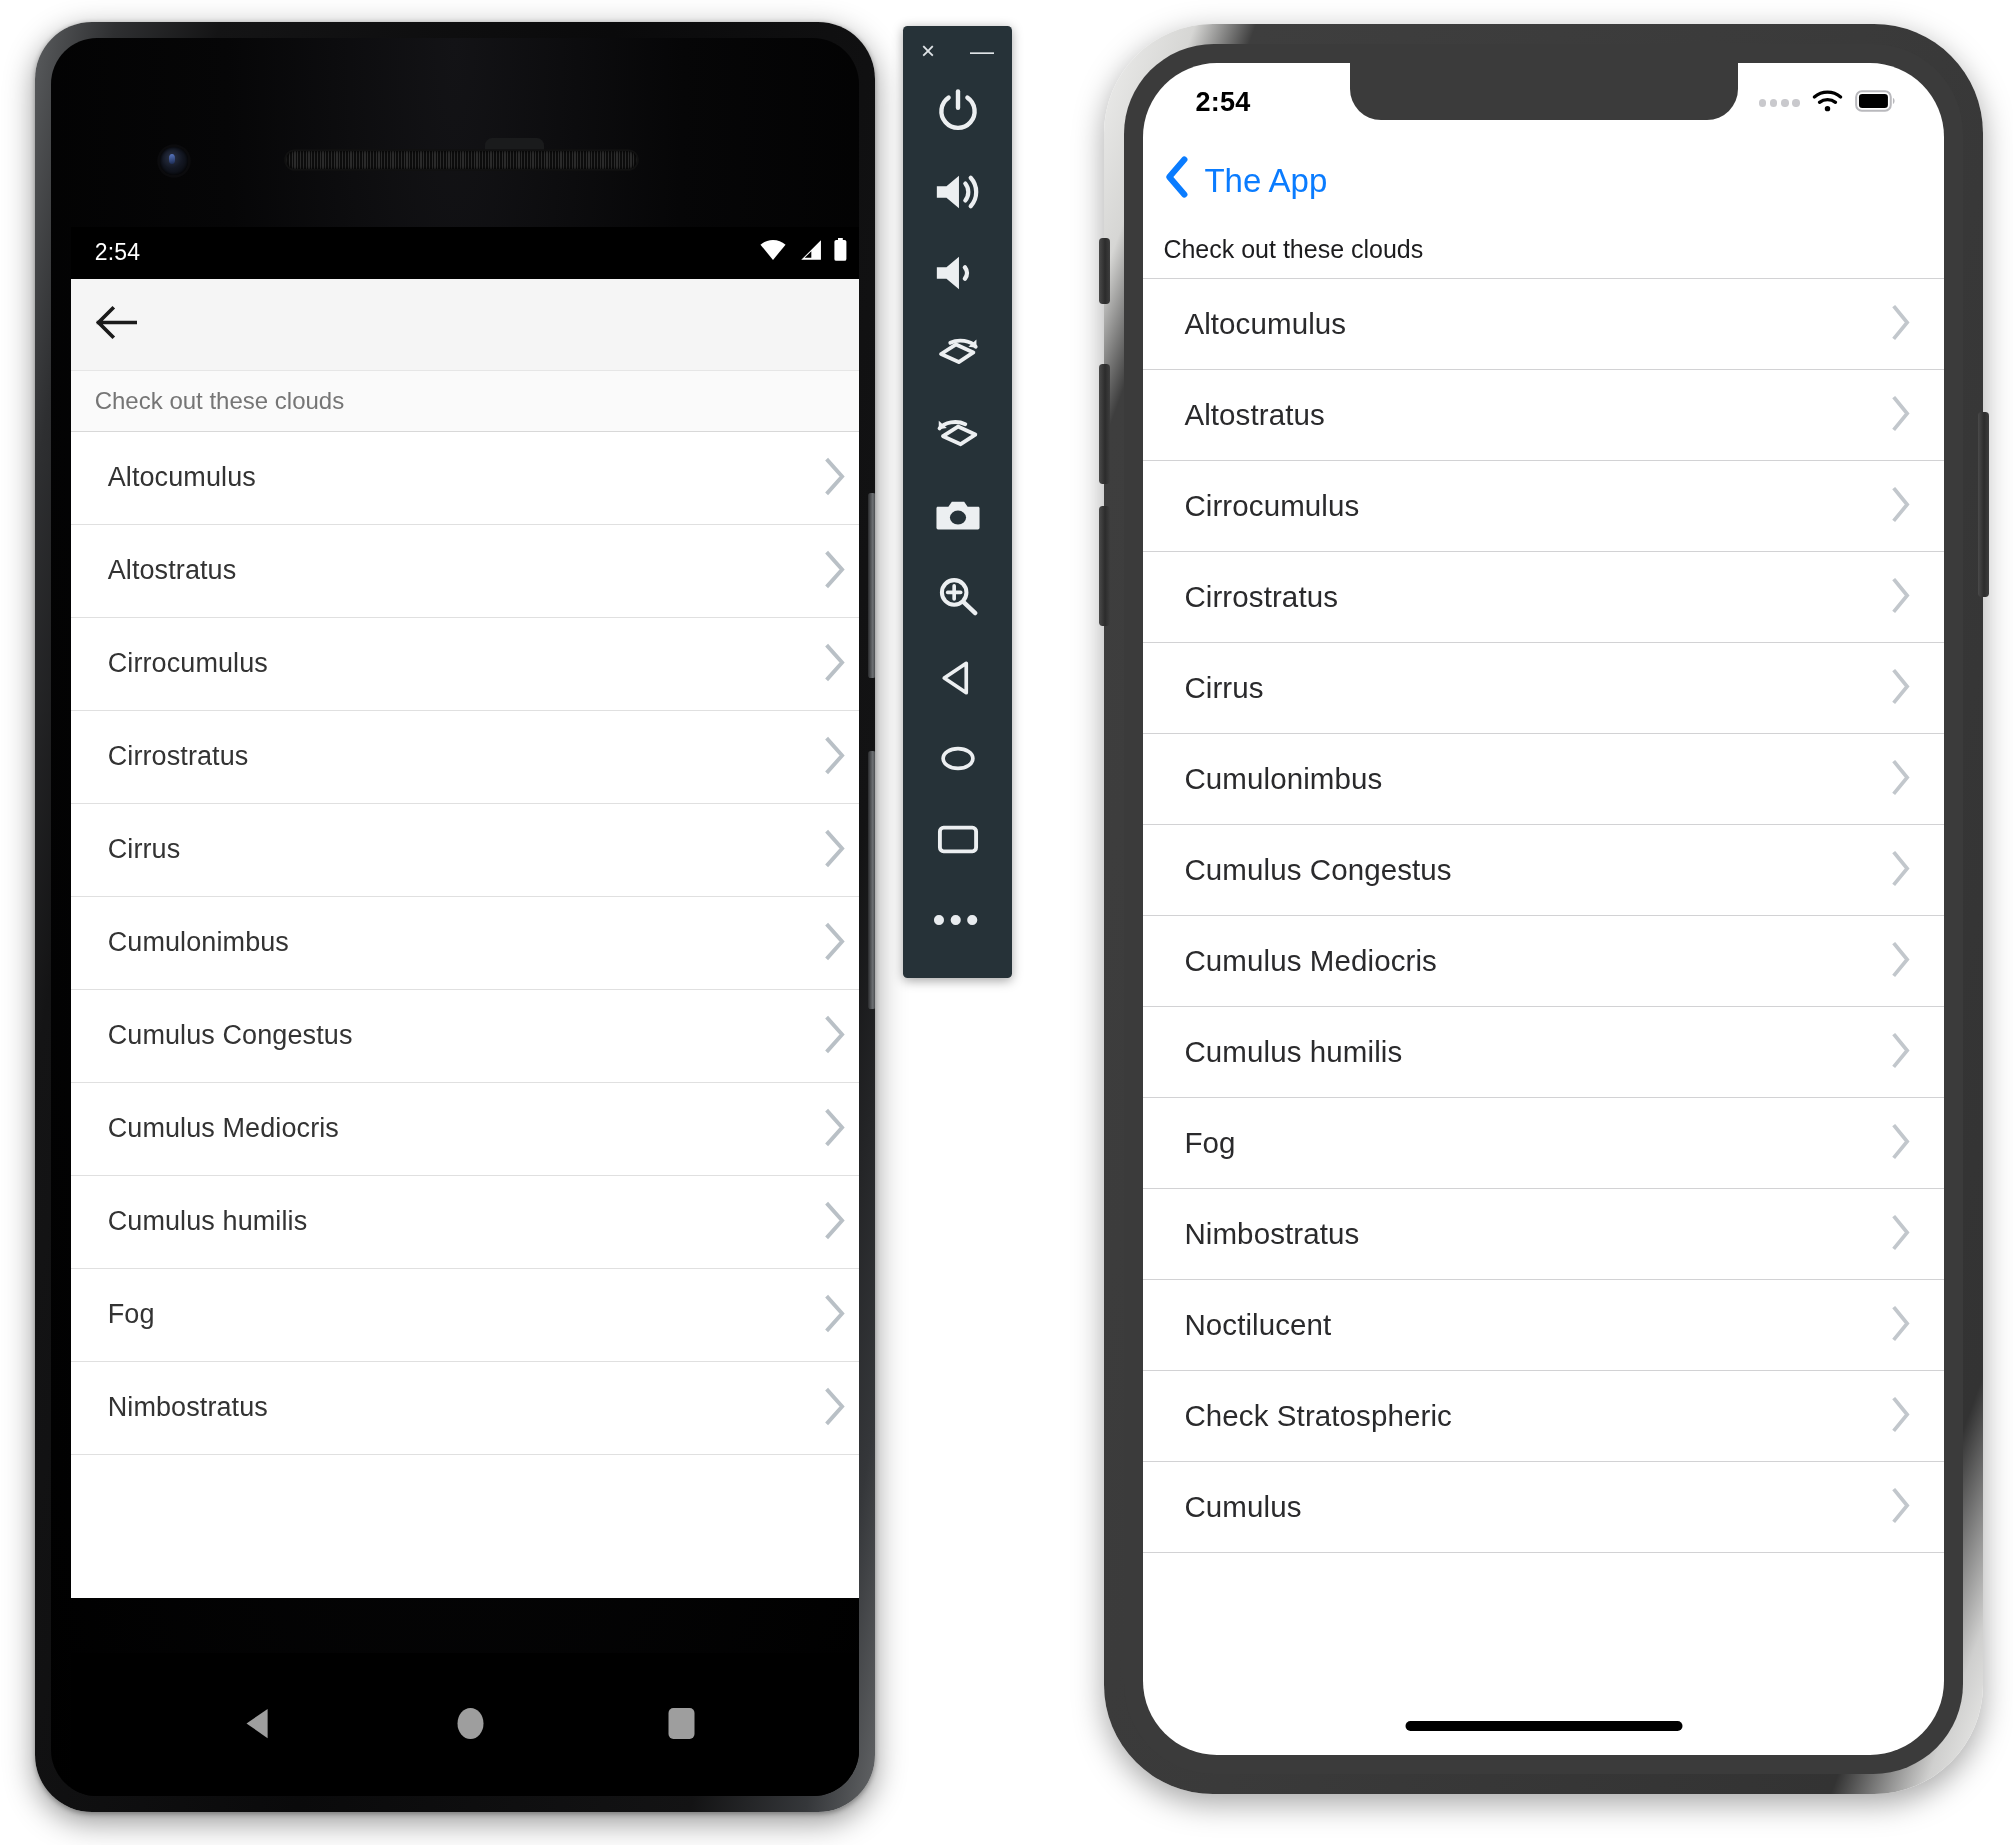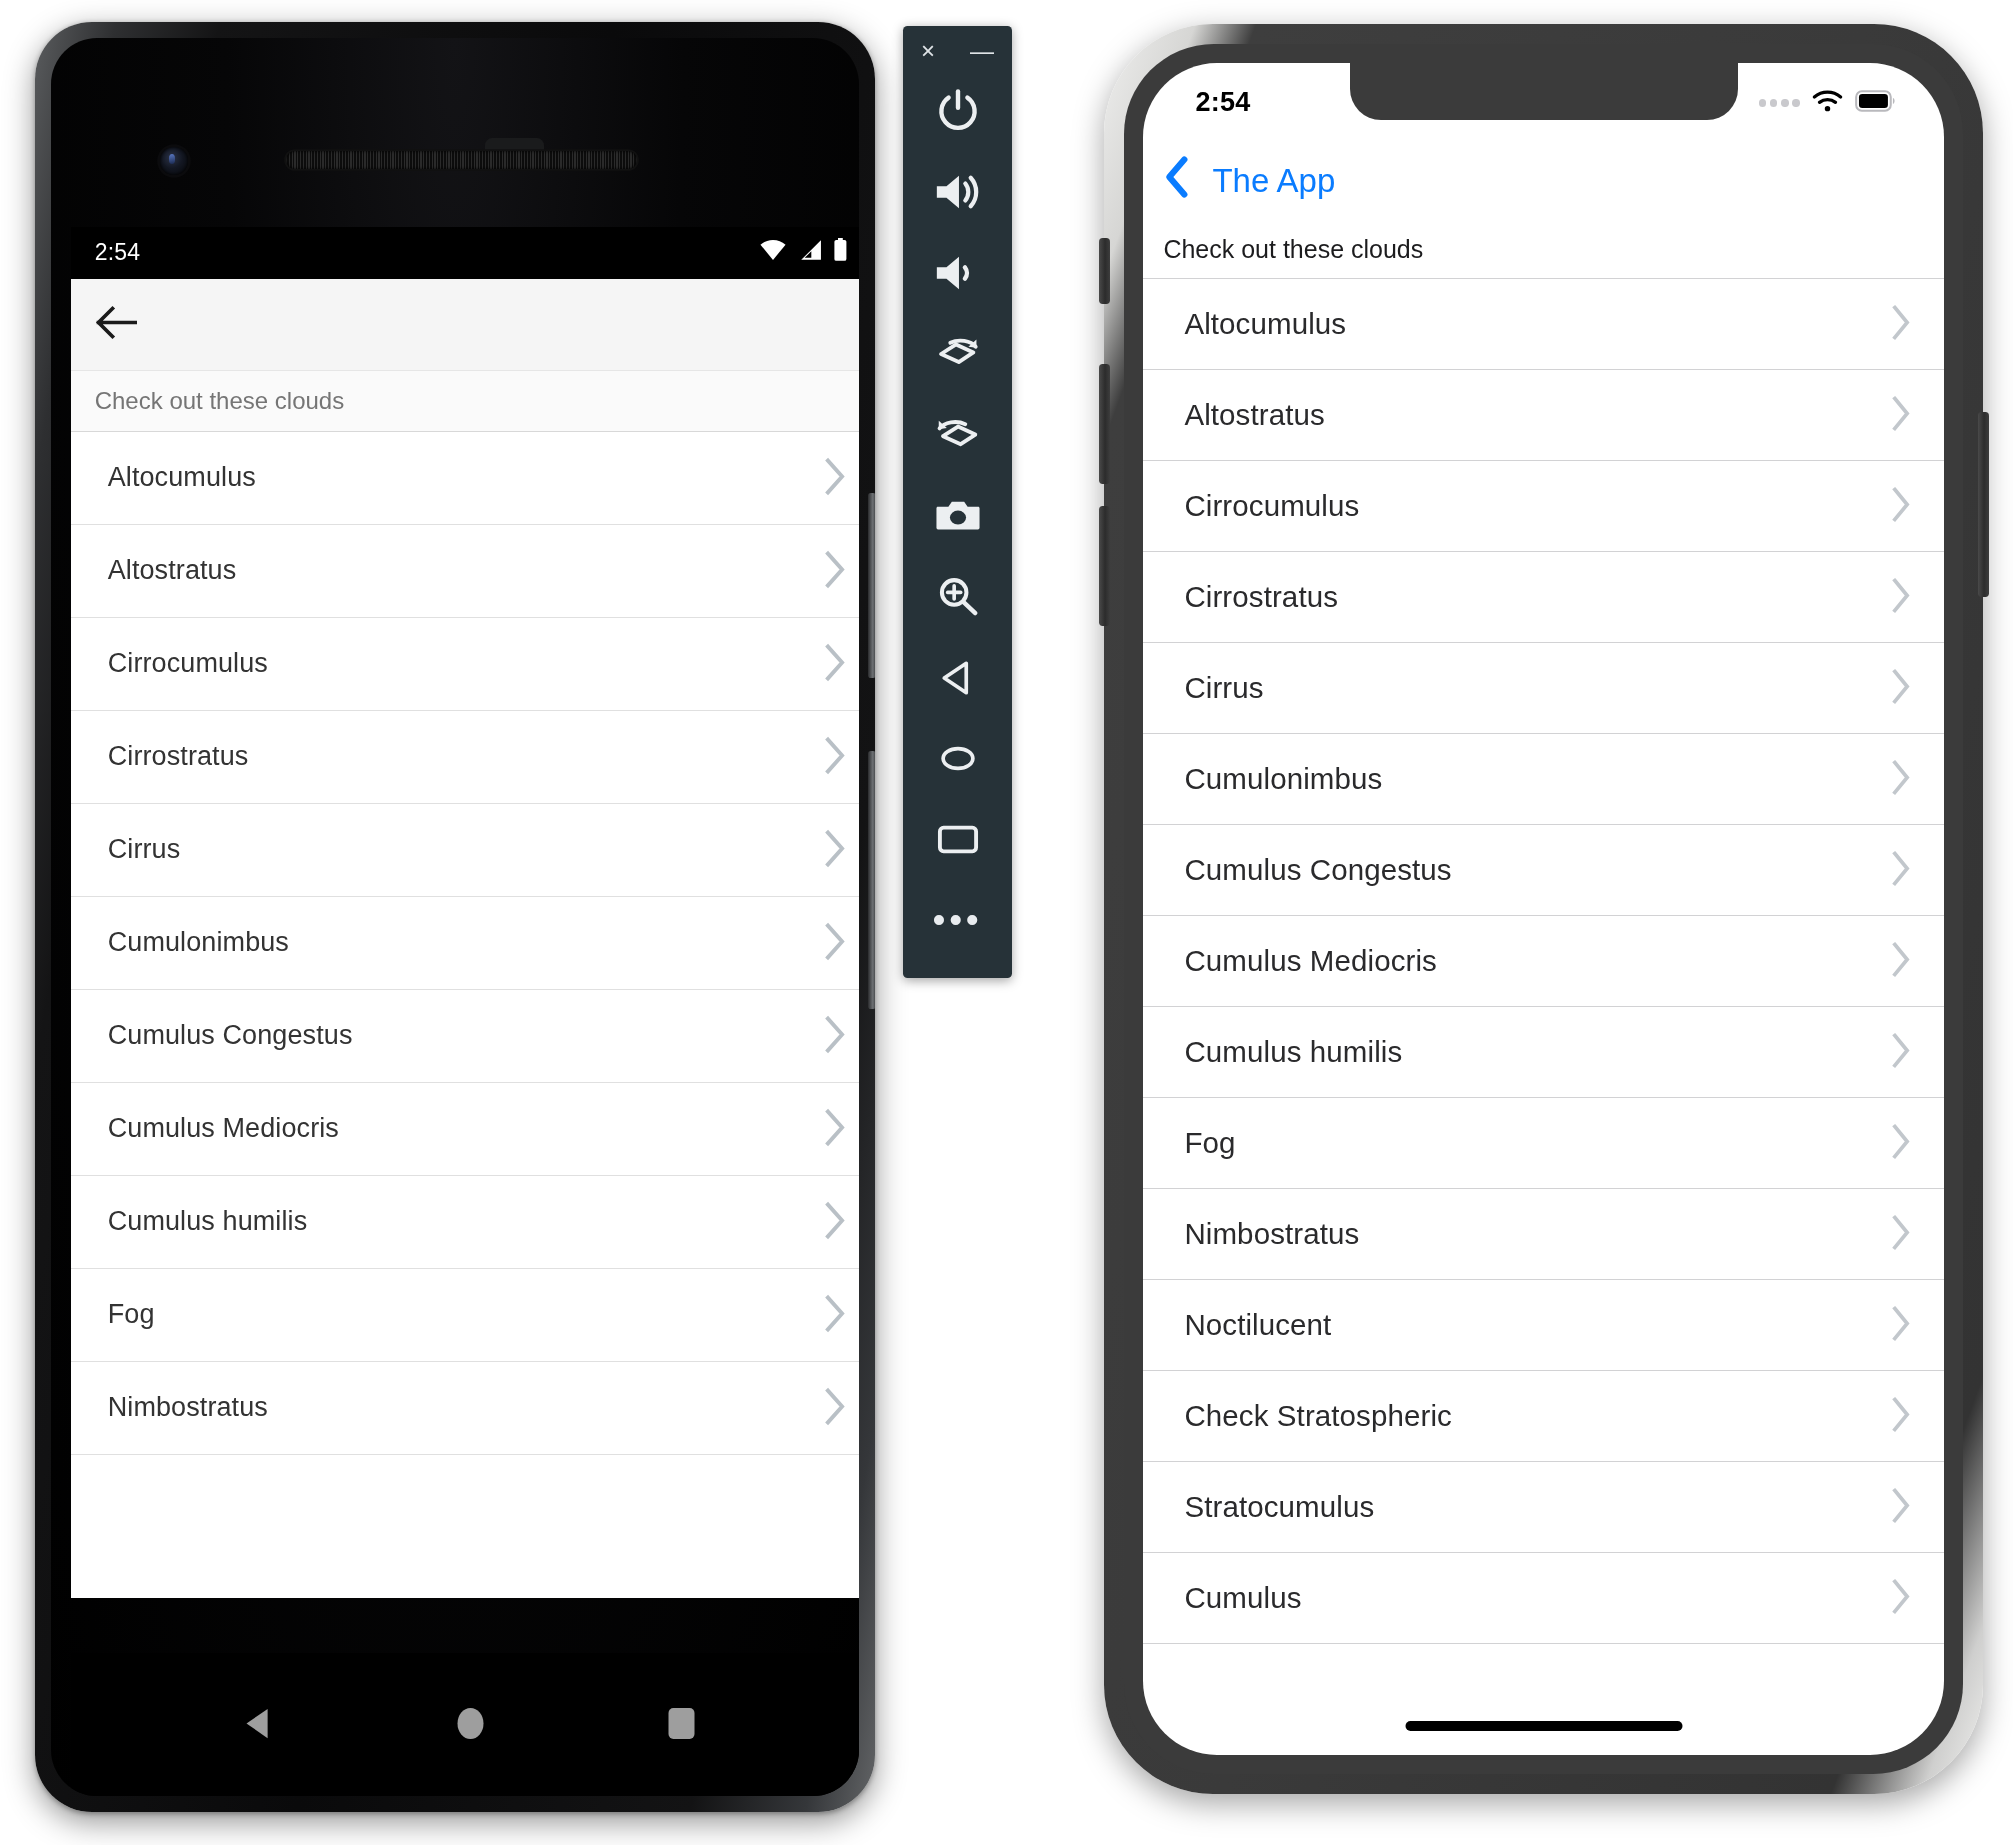--- a/index.html
+++ b/index.html
@@ -167,21 +167,21 @@
     padding: 0 48px 0 52px; position: relative; z-index: 2;
   }
   #ios-time { font-size: 27px; font-weight: bold; color:#000; letter-spacing: 0.3px; }
   #ios-status-right { margin-left: auto; display: flex; align-items: center; gap: 12px; }
   #ios-dots { display:flex; gap:3.7px; align-items:center; }
   .ios-dot { width: 7.4px; height: 7.4px; border-radius: 50%; background:#c9c9cd; }
   #ios-navbar {
     height: 78px; display: flex; align-items: center; padding-left: 20px;
   }
   #ios-back {
-    display:flex; align-items:center; gap: 21px;
+    display:flex; align-items:center; gap: 13px;
     color:#0a7cff; font-size: 33px;
   }
   #ios-subheader {
     height: 59px; display:flex; align-items:center;
     padding-left: 20px; font-size: 25px; color:#1c1c1e;
     border-bottom: 0.9px solid #d2d2d4;
   }
   #ios-list { background:#fff; }
   .ios-row {
     height: 91px; display:flex; align-items:center;
@@ -550,26 +550,20 @@
                   <path d="M2 2 L9 10.5 L2 19" stroke="#c2c7cc" stroke-width="2.1" fill="none" stroke-linecap="square"></path>
                 </svg></span>
           </div>
           <div class="ios-row">
             <span class="ios-row-label">Check Stratospheric</span>
             <span class="ios-chev"><svg width="20" height="37" viewBox="0 0 11 21">
                   <path d="M2 2 L9 10.5 L2 19" stroke="#c2c7cc" stroke-width="2.1" fill="none" stroke-linecap="square"></path>
                 </svg></span>
           </div>
           <div class="ios-row">
-            <span class="ios-row-label">Stratocumulus</span>
-            <span class="ios-chev"><svg width="20" height="37" viewBox="0 0 11 21">
-                  <path d="M2 2 L9 10.5 L2 19" stroke="#c2c7cc" stroke-width="2.1" fill="none" stroke-linecap="square"></path>
-                </svg></span>
-          </div>
-          <div class="ios-row">
             <span class="ios-row-label">Cumulus</span>
             <span class="ios-chev"><svg width="20" height="37" viewBox="0 0 11 21">
                   <path d="M2 2 L9 10.5 L2 19" stroke="#c2c7cc" stroke-width="2.1" fill="none" stroke-linecap="square"></path>
                 </svg></span>
           </div>
         </div>
 
         <div id="ios-home-indicator"></div>
       </div>
     </div>

